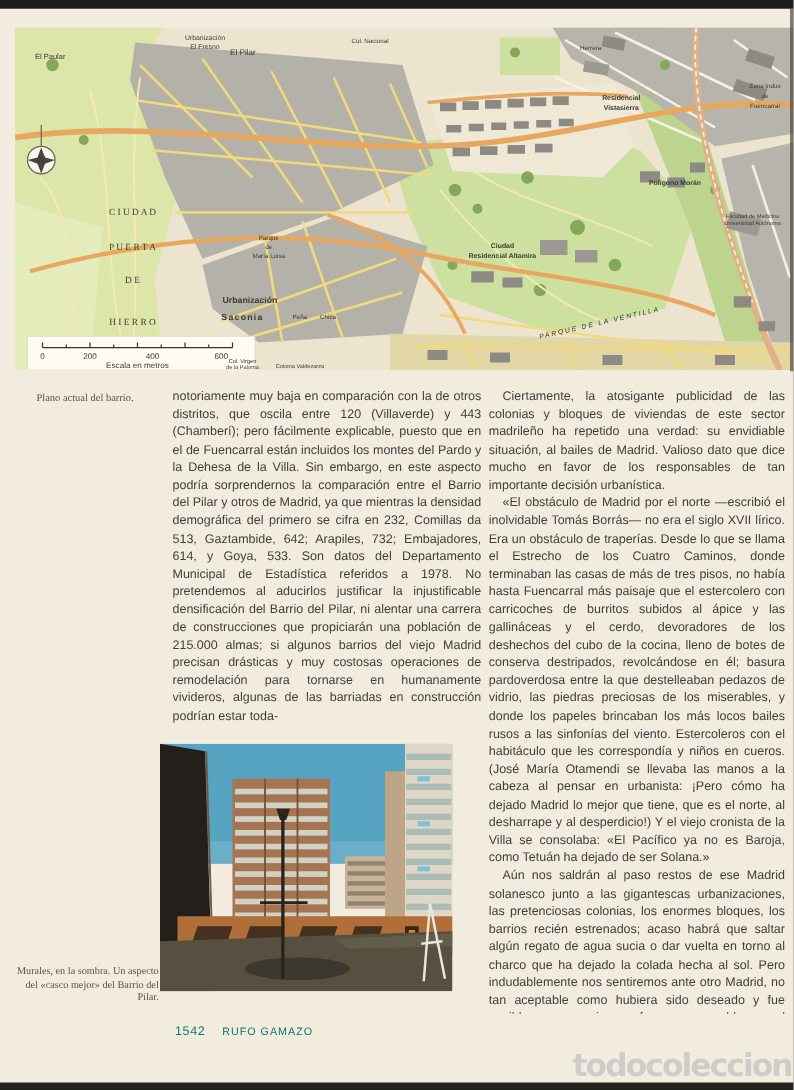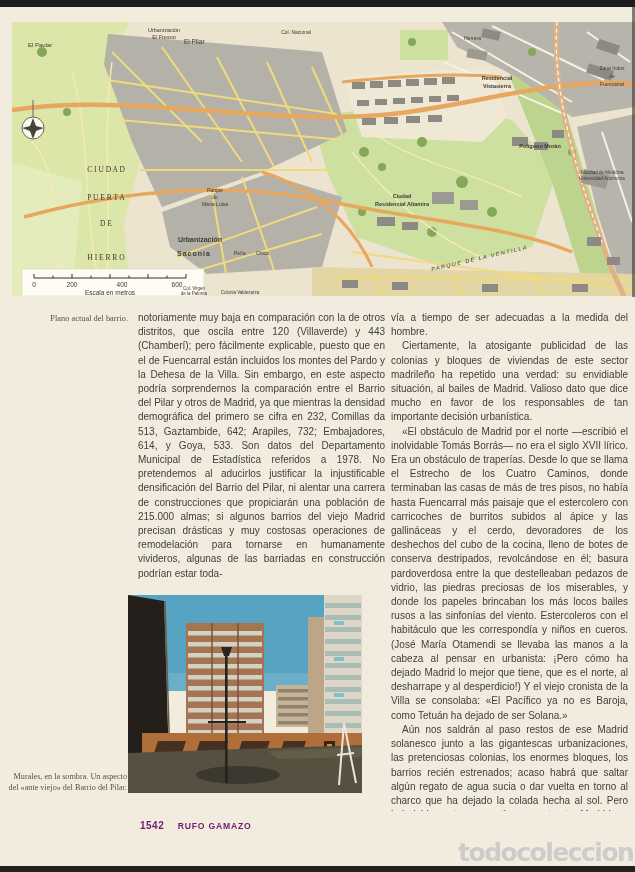--- a/index.html
+++ b/index.html
@@ -3,34 +3,34 @@
 <meta charset="utf-8">
 <style>
   html,body{margin:0;padding:0;background:#888;}
   .page{position:relative;width:635px;height:872px;background:#f1ecdd;overflow:hidden;
         font-family:"Liberation Sans",sans-serif;}
   .scan-bar-top{position:absolute;left:0;top:0;width:635px;height:7px;background:#1c1c1c;}
   .scan-bar-bottom{position:absolute;left:0;top:866px;width:635px;height:6px;background:#24221f;}
   .scan-edge-right{position:absolute;right:0;top:7px;width:3px;height:290px;background:#45403a;opacity:.65;}
 
   .map-wrap{position:absolute;left:12px;top:22px;width:623px;height:274px;}
-  .map-caption{position:absolute;left:8px;top:314px;width:120px;text-align:right;
+  .map-caption{position:absolute;left:8px;top:314px;width:120px;text-align:center;
       font-family:"Liberation Serif",serif;font-size:8.4px;line-height:10.5px;color:#53504a;}
 
   .col{position:absolute;color:#3e3e3e;font-size:10px;line-height:14.2px;text-align:justify;overflow:hidden;}
   .col-left{left:138px;top:311px;width:247px;height:286px;}
   .col-right{left:391px;top:311px;width:237px;height:500px;}
   .para{margin:0;text-indent:11px;}
   .para.first{text-indent:0;}
 
   .photo{position:absolute;left:128px;top:595px;width:234px;height:198px;}
   .photo-caption{position:absolute;left:6px;top:772px;width:121px;text-align:right;
       font-family:"Liberation Serif",serif;font-size:8.2px;line-height:10.6px;color:#55524b;}
 
-  .footer{position:absolute;left:140px;top:815px;color:#701a75;font-weight:bold;}
+  .footer{position:absolute;left:140px;top:815px;color:#0f766e;}
   .footer .pagenum{font-size:10px;letter-spacing:.5px;}
   .footer .author{font-size:8.6px;letter-spacing:.8px;margin-left:9px;}
 
   .watermark{position:absolute;left:458px;top:838px;width:175px;text-align:left;
       font-family:"DejaVu Sans",sans-serif;font-weight:700;font-size:25px;letter-spacing:-1.5px;
       color:#c9c9c9;opacity:.9;}
 
   svg text{font-family:"Liberation Sans",sans-serif;fill:#3c3a35;}
   svg text.serifcap{font-family:"Liberation Serif",serif;}
 </style>
@@ -221,21 +221,20 @@
     </svg>
   </div>
 
   <div class="map-caption">Plano actual del barrio.</div>
 
   <div class="col col-left">
     <p class="para first">notoriamente muy baja en comparación con la de otros distritos, que oscila entre 120 (Villaverde) y 443 (Chamberí); pero fácilmente explicable, puesto que en el de Fuencarral están incluidos los montes del Pardo y la Dehesa de la Villa. Sin embargo, en este aspecto podría sorprendernos la comparación entre el Barrio del Pilar y otros de Madrid, ya que mientras la densidad demográfica del primero se cifra en 232, Comillas da 513, Gaztambide, 642; Arapiles, 732; Embajadores, 614, y Goya, 533. Son datos del Departamento Municipal de Estadística referidos a 1978. No pretendemos al aducirlos justificar la injustificable densificación del Barrio del Pilar, ni alentar una carrera de construcciones que propiciarán una población de 215.000 almas; si algunos barrios del viejo Madrid precisan drásticas y muy costosas operaciones de remodelación para tornarse en humanamente vivideros, algunas de las barriadas en construcción podrían estar toda-</p>
   </div>
 
   <div class="col col-right">
-    <p class="para first">vía a tiempo de ser adecuadas a la medida del hombre.</p>
     <p class="para">Ciertamente, la atosigante publicidad de las colonias y bloques de viviendas de este sector madrileño ha repetido una verdad: su envidiable situación, al bailes de Madrid. Valioso dato que dice mucho en favor de los responsables de tan importante decisión urbanística.</p>
     <p class="para">«El obstáculo de Madrid por el norte —escribió el inolvidable Tomás Borrás— no era el siglo XVII lírico. Era un obstáculo de traperías. Desde lo que se llama el Estrecho de los Cuatro Caminos, donde terminaban las casas de más de tres pisos, no había hasta Fuencarral más paisaje que el estercolero con carricoches de burritos subidos al ápice y las gallináceas y el cerdo, devoradores de los deshechos del cubo de la cocina, lleno de botes de conserva destripados, revolcándose en él; basura pardoverdosa entre la que destelleaban pedazos de vidrio, las piedras preciosas de los miserables, y donde los papeles brincaban los más locos bailes rusos a las sinfonías del viento. Estercoleros con el habitáculo que les correspondía y niños en cueros. (José María Otamendi se llevaba las manos a la cabeza al pensar en urbanista: ¡Pero cómo ha dejado Madrid lo mejor que tiene, que es el norte, al desharrape y al desperdicio!) Y el viejo cronista de la Villa se consolaba: «El Pacífico ya no es Baroja, como Tetuán ha dejado de ser Solana.»</p>
     <p class="para">Aún nos saldrán al paso restos de ese Madrid solanesco junto a las gigantescas urbanizaciones, las pretenciosas colonias, los enormes bloques, los barrios recién estrenados; acaso habrá que saltar algún regato de agua sucia o dar vuelta en torno al charco que ha dejado la colada hecha al sol. Pero indudablemente nos sentiremos ante otro Madrid, no tan aceptable como hubiera sido deseado y fue posible, pero en ninguna forma comparable con el Madrid del desperdicio.</p>
   </div>
 
   <div class="photo">
     <svg width="234" height="198" viewBox="0 0 234 198">
       <rect x="0" y="0" width="234" height="96" fill="#57a4c2"></rect>
       <rect x="0" y="78" width="234" height="18" fill="#7ab7cd" opacity=".55"></rect>
 
@@ -313,21 +312,21 @@
       </g>
 
       <g stroke="#e8e6df" stroke-width="2" fill="none">
         <line x1="216" y1="128" x2="211" y2="190"></line>
         <line x1="216" y1="128" x2="228" y2="188"></line>
         <line x1="209" y1="160" x2="226" y2="158"></line>
       </g>
     </svg>
   </div>
 
-  <div class="photo-caption">Murales, en la sombra. Un aspecto del «ante viejo» del Barrio del Pilar.</div>
+  <div class="photo-caption">Murales, en la sombra. Un aspecto del «casco mejor» del Barrio del Pilar.</div>
 
   <div class="footer">
     <span class="pagenum">1542</span>
     <span class="author">RUFO GAMAZO</span>
   </div>
 
   <div class="watermark">todocoleccion</div>
 
   <div class="scan-edge-right"></div>
   <div class="scan-bar-bottom"></div>

